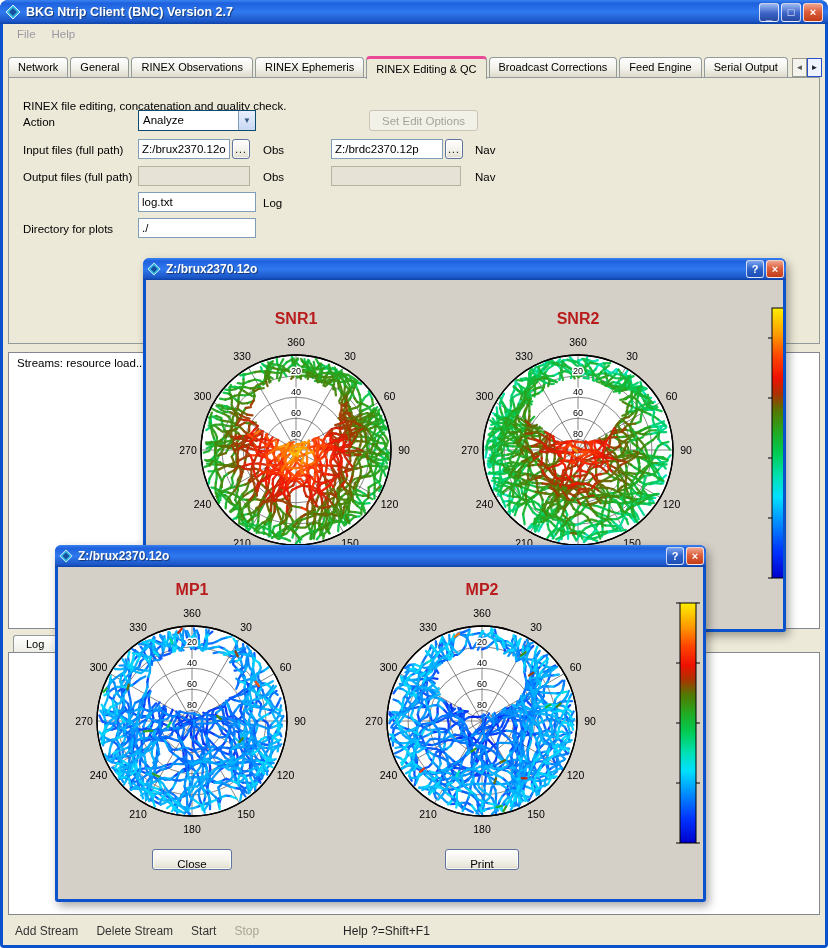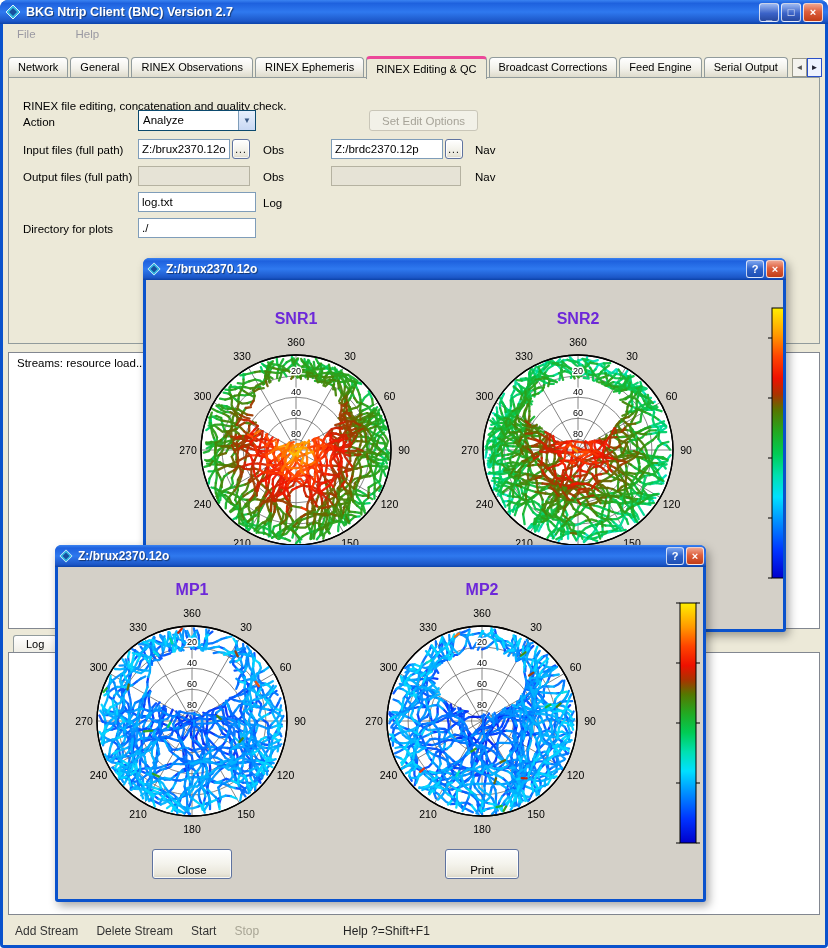--- a/index.html
+++ b/index.html
@@ -13,21 +13,21 @@
     text-shadow:1px 1px 1px rgba(0,0,0,.5); flex:1; white-space:nowrap; overflow:hidden; }
   .winbtns { display:flex; gap:2px; }
   .wbtn { width:20px; height:19px; border:1px solid rgba(255,255,255,.75); border-radius:3px;
     color:#fff; font-size:11px; font-weight:bold; display:flex; align-items:center; justify-content:center;
     background:linear-gradient(180deg,#8fb0ef,#3citizens?); }
   .wbtn.blue { background:linear-gradient(180deg,#9db9f2,#3b63c8 55%,#27489e); }
   .wbtn.red  { background:linear-gradient(180deg,#f0a58e,#dd5f3d 45%,#c23d17); }
   .wbtn.min span { transform:translateY(3px); }
   .client { position:absolute; left:3px; top:24px; width:822px; height:921px; background:#ece9d8; overflow:hidden; }
 
-  .menubar { position:absolute; left:0; top:0; right:0; height:20px; display:flex; align-items:center; padding-left:6px;gap:24px; }
+  .menubar { position:absolute; left:0; top:0; right:0; height:20px; display:flex; align-items:center; padding-left:6px; }
   .menu-item { font-size:11.5px; color:#9a99a2; padding:2px 8px; }
 
   .tabbar { position:absolute; left:5px; top:31px; right:5px; height:23px; display:flex; align-items:center; }
   .tab { height:20px; padding:3px 9px 2px; font-size:11px; color:#000; white-space:nowrap;
     background:linear-gradient(180deg,#ffffff,#f2f1ea 55%,#dedbcc);
     border:1px solid #919b9c; border-bottom:none; border-radius:4px 4px 0 0; margin-right:2px; position:relative; z-index:1; }
   .tab.active { height:23px; padding-top:4px; background:#ece9d8; border-top:3px solid #ec4899; z-index:3; margin-bottom:-1px; }
   .tab-scroll { position:absolute; right:-2px; bottom:1px; display:flex; z-index:4; }
   .tsc { width:15px; height:19px; font-size:8px; display:flex; align-items:center; justify-content:center;
     background:#f4f3ee; border:1px solid #9a9a8c; color:#555; }
@@ -75,26 +75,26 @@
   .dbtn.help  { background:linear-gradient(180deg,#7ba4ef,#2e62c9 50%,#1d4fb4); }
   .dbtn.close { background:linear-gradient(180deg,#f0a58e,#dd5f3d 45%,#c23d17); }
   .dbody { background:#d4d0c8; overflow:hidden; display:flex; align-items:flex-start; }
   .dlg-snr { left:140px; top:234px; width:643px; height:374px; z-index:50; }
   .dlg-snr .dbody { height:349px; padding:16px 0 0 30px; gap:42px; }
   .dlg-mp  { left:52px; top:521px; width:651px; height:357px; z-index:60; }
   .dlg-mp .dbody { height:332px; padding:12px 0 0 14px; gap:50px; }
   .plot-block { width:240px; text-align:center; }
   .dlg-snr .plot-block { margin-top:14px; }
   .dlg-mp  .plot-block { margin-top:2px; }
-  .plot-title { font-size:16px; font-weight:bold; color:#6d28d9; margin-bottom:2px; }
+  .plot-title { font-size:16px; font-weight:bold; color:#b91c1c; margin-bottom:2px; }
   .skyplot { width:240px; height:240px; }
   .cbar { }
   .dlg-snr .cbar { margin-left:26px; margin-top:0; }
   .dlg-mp  .cbar { margin-left:22px; margin-top:12px; }
-  .plot-btn { margin-top:8px; padding:14px 24px; }
+  .plot-btn { margin-top:8px; padding:8px 24px; }
 </style>
 </head>
 <body>
 
 <div class="app">
   <div class="titlebar">
     <svg width="16" height="16" viewBox="0 0 16 16">
       <polygon points="8,1 15,8 8,15 1,8" fill="#35b8e0" stroke="#d9f2fa" stroke-width="1"></polygon>
       <polygon points="8,4 12,8 8,12 4,8" fill="#1850a0"></polygon>
     </svg>

